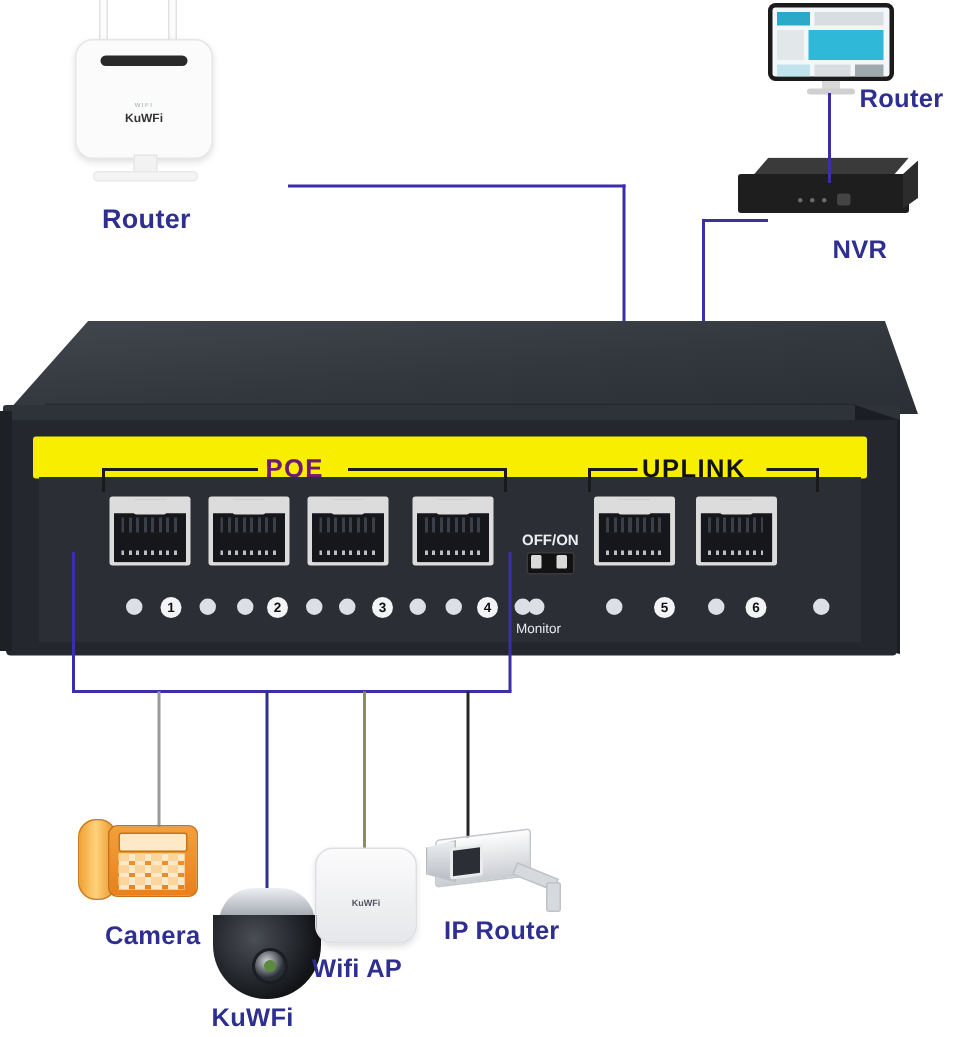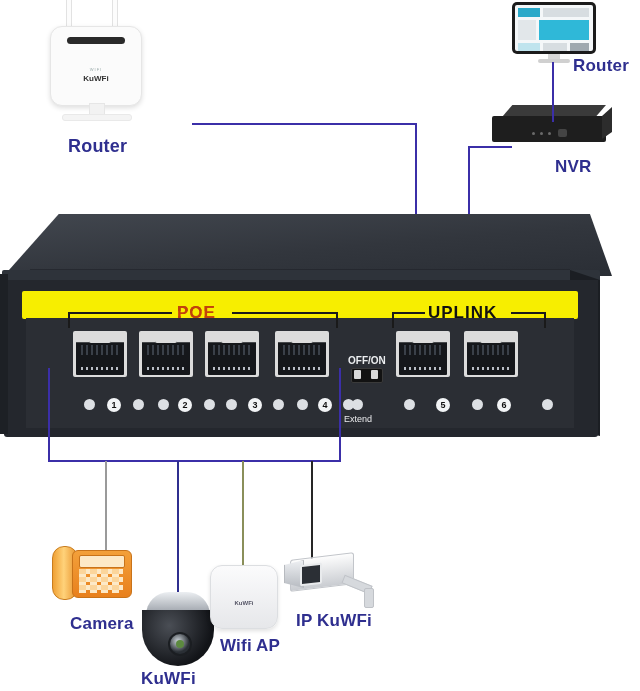--- a/index.html
+++ b/index.html
@@ -50,21 +50,21 @@
   .sw-topline{position:absolute;left:30px;top:55px;width:540px;height:2px;background:#23262c;opacity:.75;
      clip-path:polygon(0 0,100% 0,100% 100%,0 100%);}
   .sw-lip{position:absolute;left:2px;top:56px;width:598px;height:12px;background:#2e333a;border-radius:2px 2px 0 0;}
   .sw-front{position:absolute;left:4px;top:66px;width:594px;height:157px;background:#24272d;border-radius:0 0 3px 3px;}
   .sw-right{position:absolute;left:570px;top:56px;width:30px;height:166px;background:#1b1e23;
      clip-path:polygon(0 0,100% 6%,100% 100%,0 96%);}
   .sw-left{position:absolute;left:0px;top:60px;width:8px;height:160px;background:#1d2025;}
   .yellow{position:absolute;left:18px;top:77px;width:560px;height:28px;background:#f7ee00;border-radius:2px;}
   .panel{position:absolute;left:22px;top:104px;width:552px;height:108px;background:#2b2e34;}
 
-  .poe-txt{position:absolute;left:176px;top:79px;font-size:17px;font-weight:bold;color:#c2410c;letter-spacing:1px;}
+  .poe-txt{position:absolute;left:176px;top:79px;font-size:17px;font-weight:bold;color:#701a75;letter-spacing:1px;}
   .up-txt{position:absolute;left:428px;top:79px;font-size:17px;font-weight:bold;color:#111;letter-spacing:1px;}
   .brk{position:absolute;border:2px solid #1a1a1a;border-top:2px solid #1a1a1a;border-bottom:none;height:14px;}
   .brk-mask{position:absolute;background:#f7ee00;height:4px;top:-3px;}
 
   .port{position:absolute;top:331px;width:54px;height:46px;background:#dcdcdc;border-radius:2px;}
   .port-in{position:absolute;left:3px;top:2px;width:48px;height:42px;background:#15171b;border-radius:1px;
      clip-path:polygon(0 22%,28% 22%,28% 0,72% 0,72% 22%,100% 22%,100% 100%,0 100%);}
   .port-tab{position:absolute;left:16px;top:2px;width:22px;height:10px;background:#dcdcdc;border-radius:0 0 2px 2px;}
   .pins{position:absolute;left:8px;top:14px;width:38px;height:10px;
      background:repeating-linear-gradient(90deg,#3a4049 0 2px,#15171b 2px 5px);}
@@ -236,21 +236,21 @@
   <div class="numled" style="left:178px;">2</div>
   <div class="led" style="left:204px;"></div>
   <div class="led" style="left:226px;"></div>
   <div class="numled" style="left:248px;">3</div>
   <div class="led" style="left:273px;"></div>
   <div class="led" style="left:297px;"></div>
   <div class="numled" style="left:318px;">4</div>
   <div class="led" style="left:343px;"></div>
 
   <div class="led" style="left:352px;"></div>
-  <div class="ledlbl" style="left:344px;top:414px;">Extend</div>
+  <div class="ledlbl" style="left:344px;top:414px;">Monitor</div>
 
   <div class="led" style="left:404px;"></div>
   <div class="numled" style="left:436px;">5</div>
   <div class="led" style="left:472px;"></div>
   <div class="numled" style="left:497px;">6</div>
   <div class="led" style="left:542px;"></div>
 
   <div class="wire-v" style="left:48px;top:368px;height:93px;"></div>
 
   <div class="wire-v" style="left:339px;top:368px;height:93px;"></div>
@@ -278,24 +278,24 @@
       <div class="cam-iris"></div>
     </div>
   </div>
   <div class="lbl" style="left:141px;top:669px;font-size:17px;">KuWFi</div>
 
   <div id="ap">
     <div class="ap-body">
       <div class="ap-brand">KuWFi</div>
     </div>
   </div>
-  <div class="lbl" style="left:220px;top:636px;font-size:17px;">Wifi AP</div>
+  <div class="lbl" style="left:208px;top:636px;font-size:17px;">Wifi AP</div>
 
   <div id="ipcam">
     <div class="ic-body"></div>
     <div class="ic-hood"></div>
     <div class="ic-lens"></div>
     <div class="ic-arm"></div>
     <div class="ic-mount"></div>
   </div>
-  <div class="lbl" style="left:296px;top:611px;font-size:17px;">IP KuWFi</div>
+  <div class="lbl" style="left:296px;top:611px;font-size:17px;">IP Router</div>
 
 </div>
 
 </body></html>

